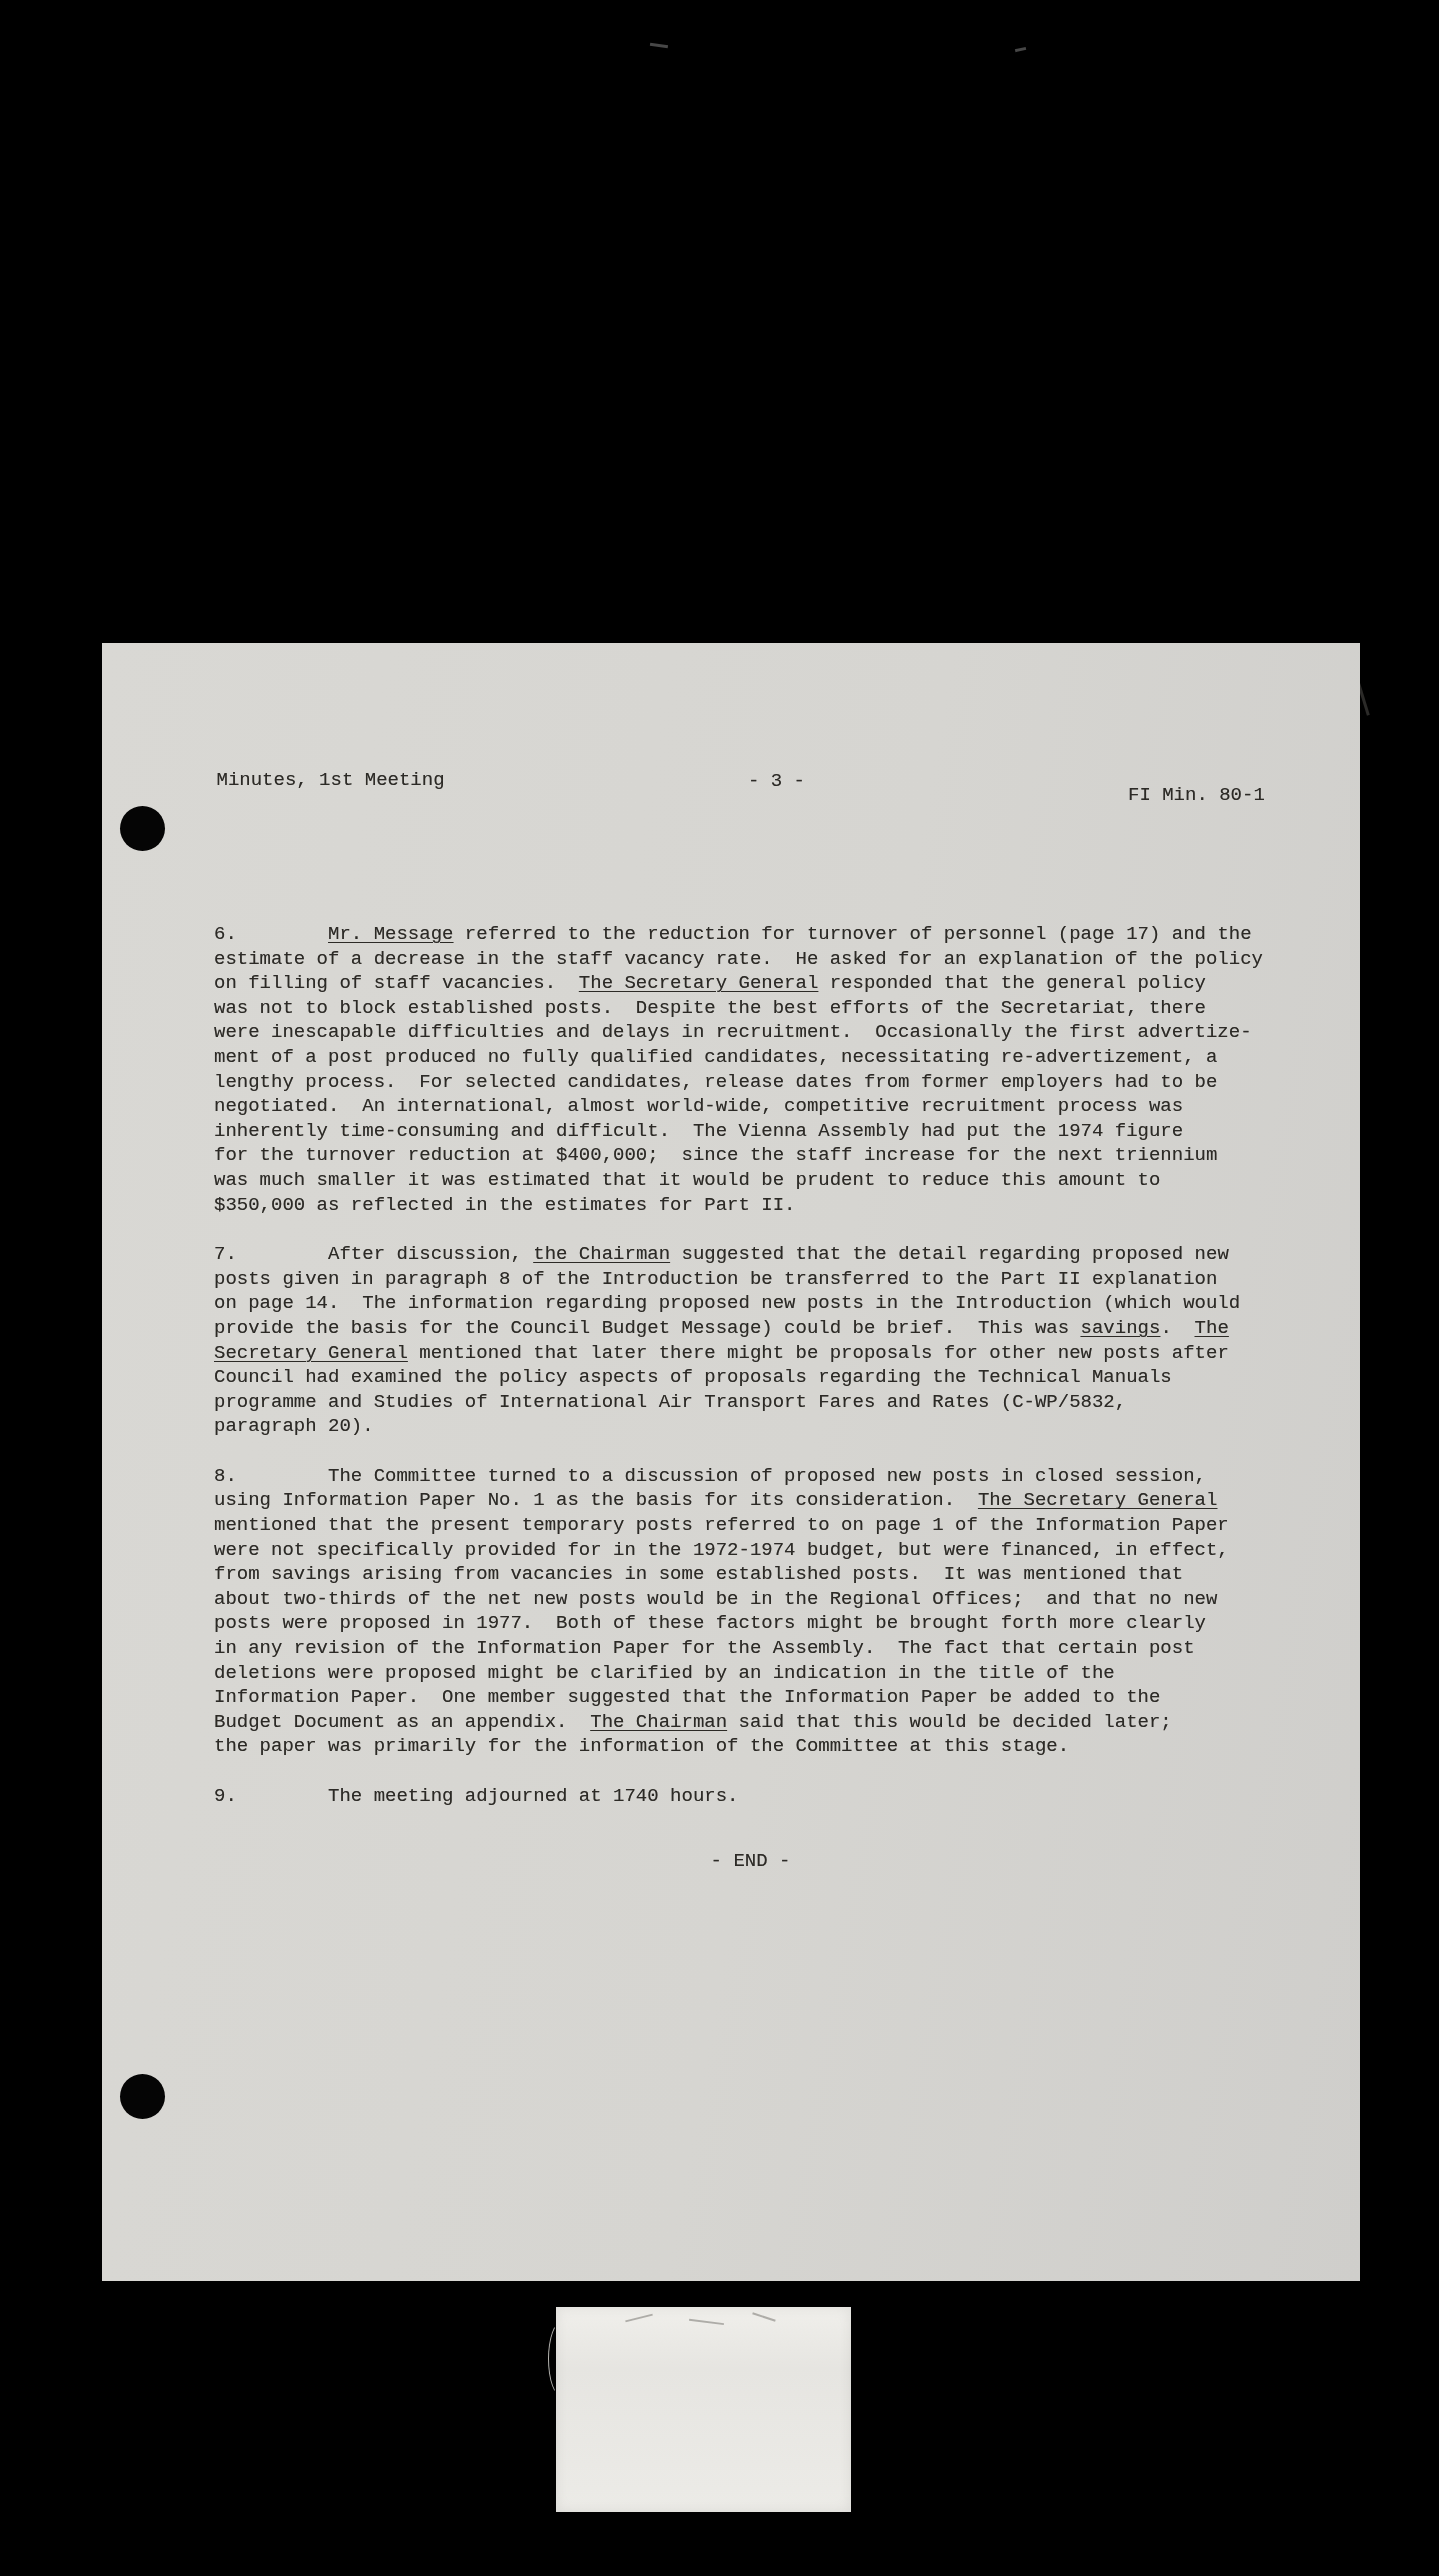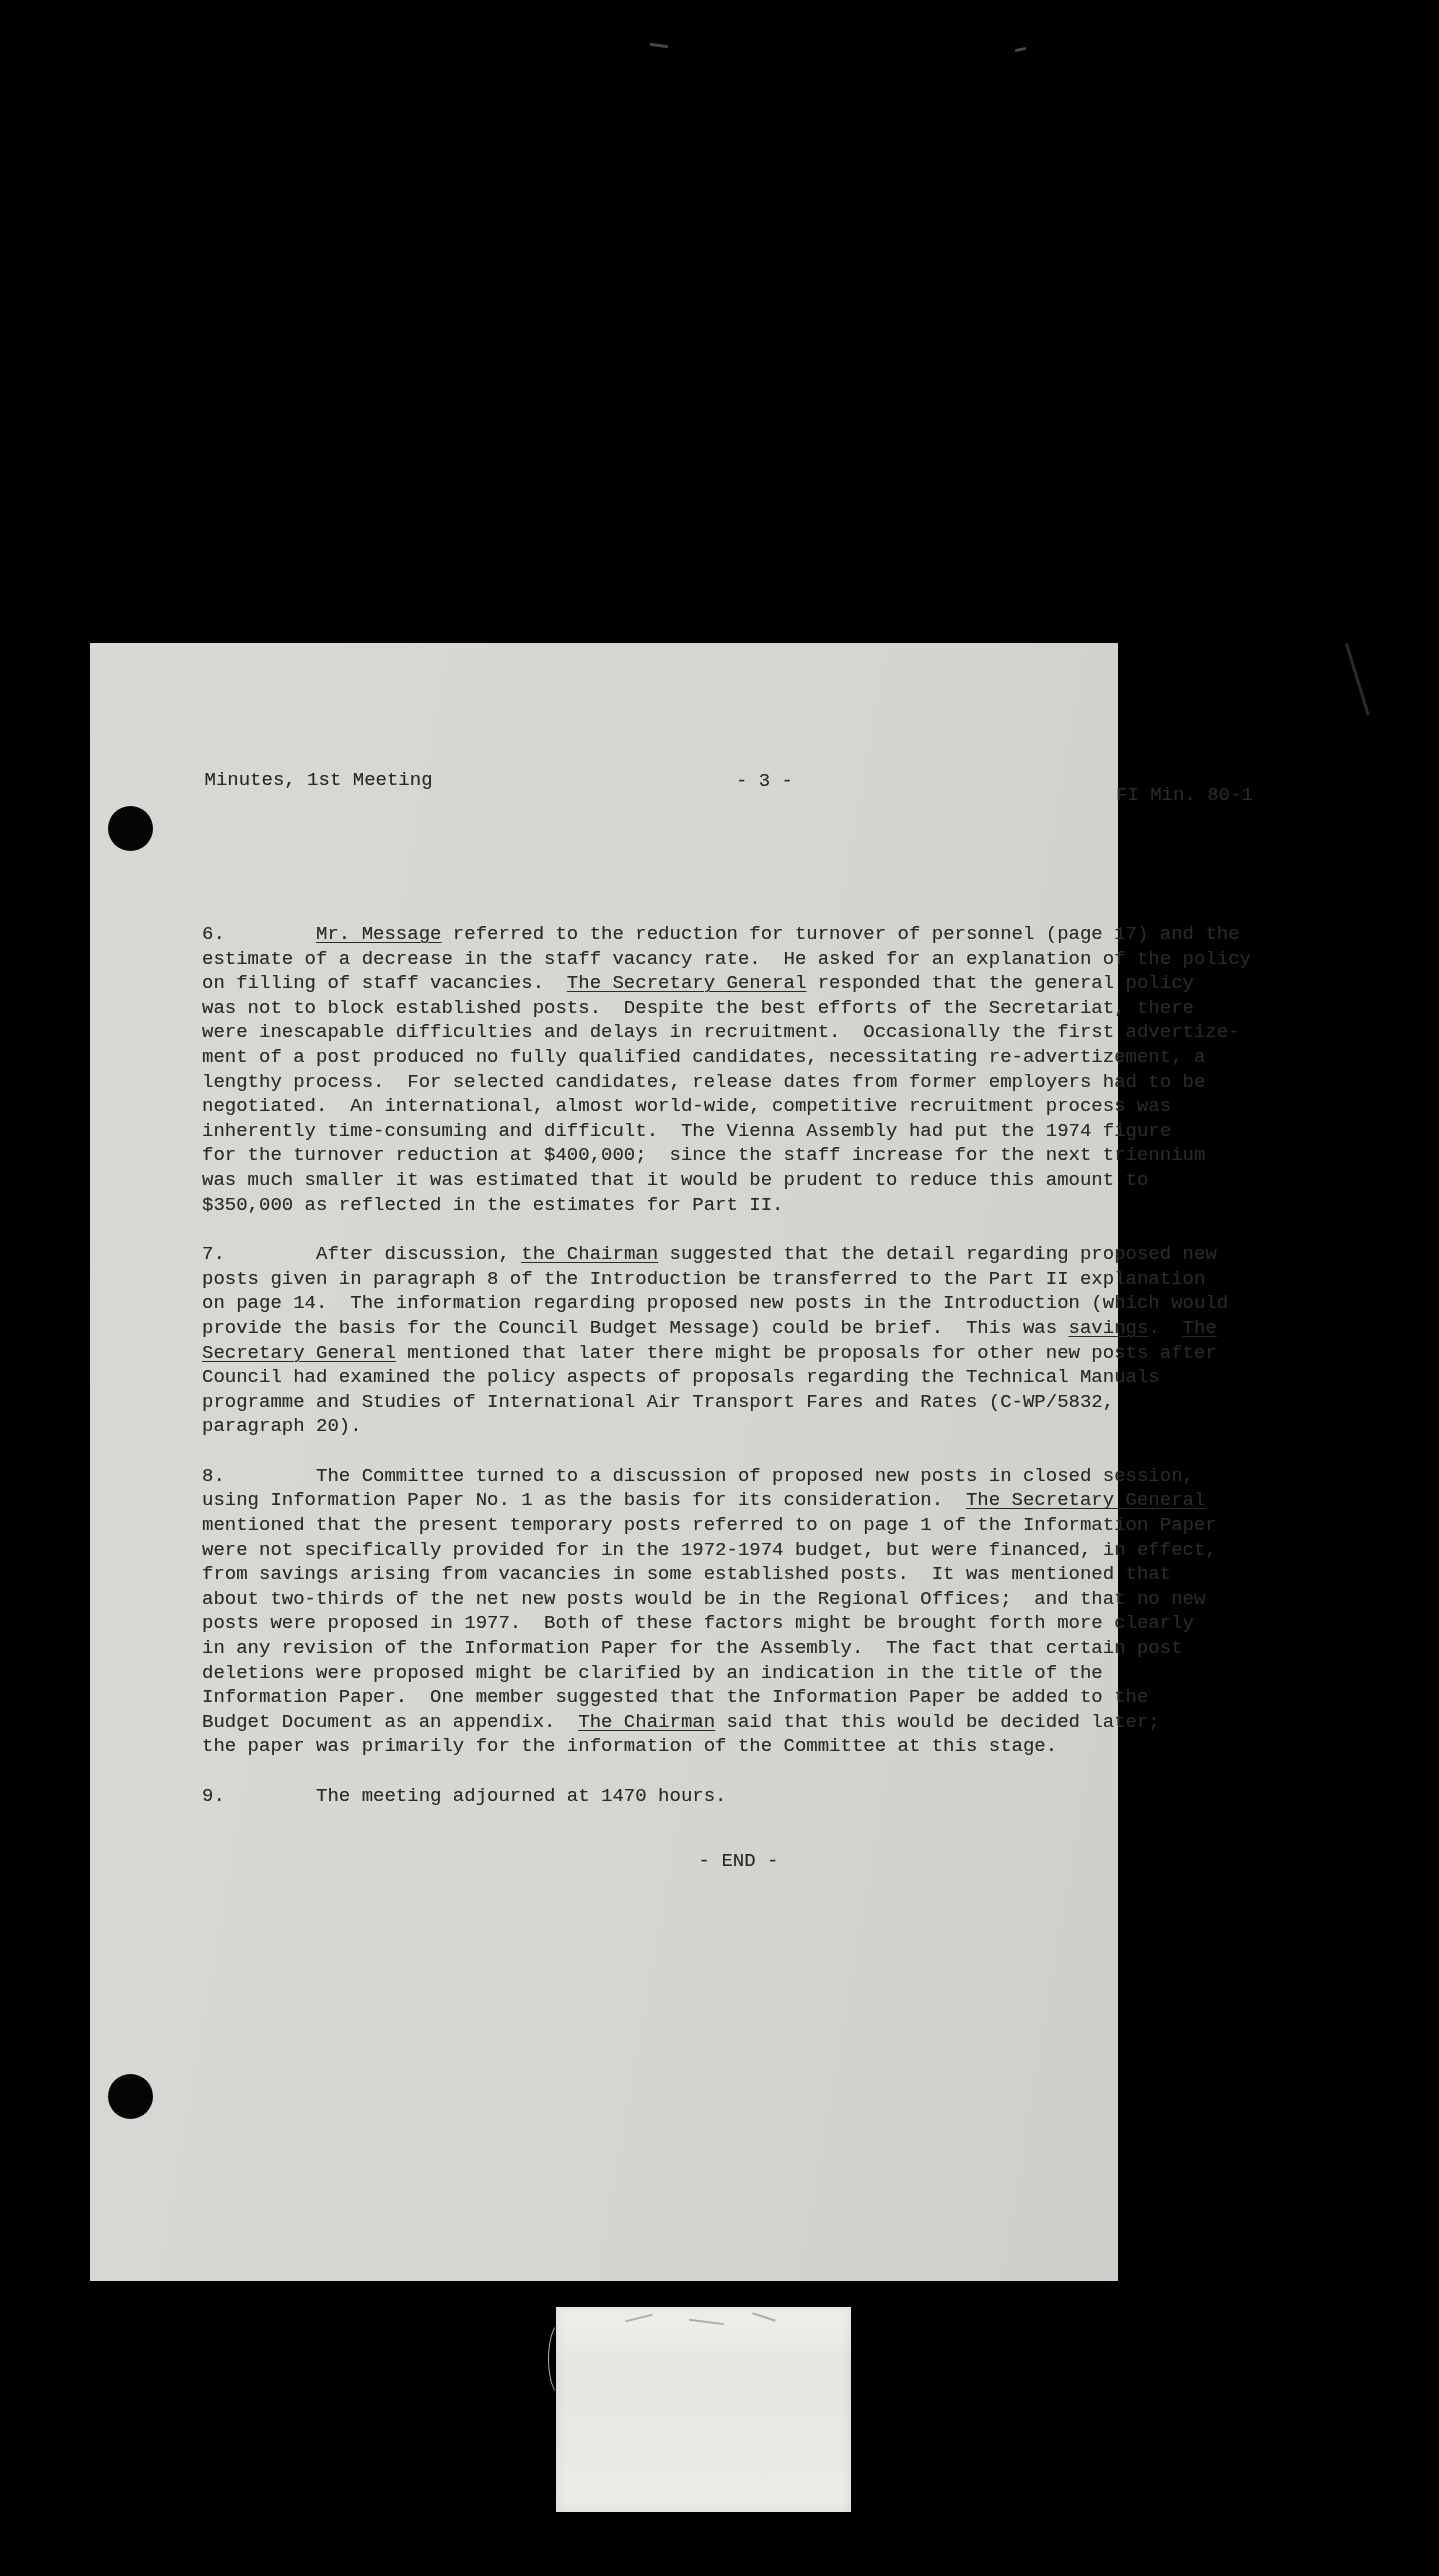--- a/index.html
+++ b/index.html
@@ -7,22 +7,22 @@
   body {
     width: 1440px; height: 2576px;
     background: var(--background, #000);
     position: relative; overflow: hidden;
     font-family: "Liberation Mono", "DejaVu Sans Mono", monospace;
   }
   .bg { position: absolute; inset: 0; background: var(--background, #000); }
 
   
   .paper {
-    position: absolute; left: 90px; top: 643px;
-    width: 1028px; height: 1638px;
+    position: absolute; left: 102px; top: 643px;
+    width: 1258px; height: 1638px;
     background: linear-gradient(100deg, #d9d8d4 0%, var(--paper, #d6d5d1) 55%, #cfcecb 100%);
     color: var(--ink, #2c2a26);
   }
   .corner-line {
     position: absolute; left: 1345px; top: 644px;
     width: 2.5px; height: 75px; background: #2b2a28;
     transform-origin: top left; transform: rotate(-17deg);
   }
 
   .hole {
@@ -127,21 +127,21 @@
 were not specifically provided for in the 1972-1974 budget, but were financed, in effect,
 from savings arising from vacancies in some established posts.  It was mentioned that
 about two-thirds of the net new posts would be in the Regional Offices;  and that no new
 posts were proposed in 1977.  Both of these factors might be brought forth more clearly
 in any revision of the Information Paper for the Assembly.  The fact that certain post
 deletions were proposed might be clarified by an indication in the title of the
 Information Paper.  One member suggested that the Information Paper be added to the
 Budget Document as an appendix.  </span><span class="u">The Chairman</span><span> said that this would be decided later;
 the paper was primarily for the information of the Committee at this stage.</span></p>
 
-        <p class="para"><span>9.        The meeting adjourned at 1470 hours.</span></p>
+        <p class="para"><span>9.        The meeting adjourned at 1740 hours.</span></p>
 
         <div class="end-mark">- END -</div>
 
       </div>
     </div>
   </div>
 
   <div class="slip-curve"></div>
   <div class="slip">
     <span class="slip-mark m1"></span>

